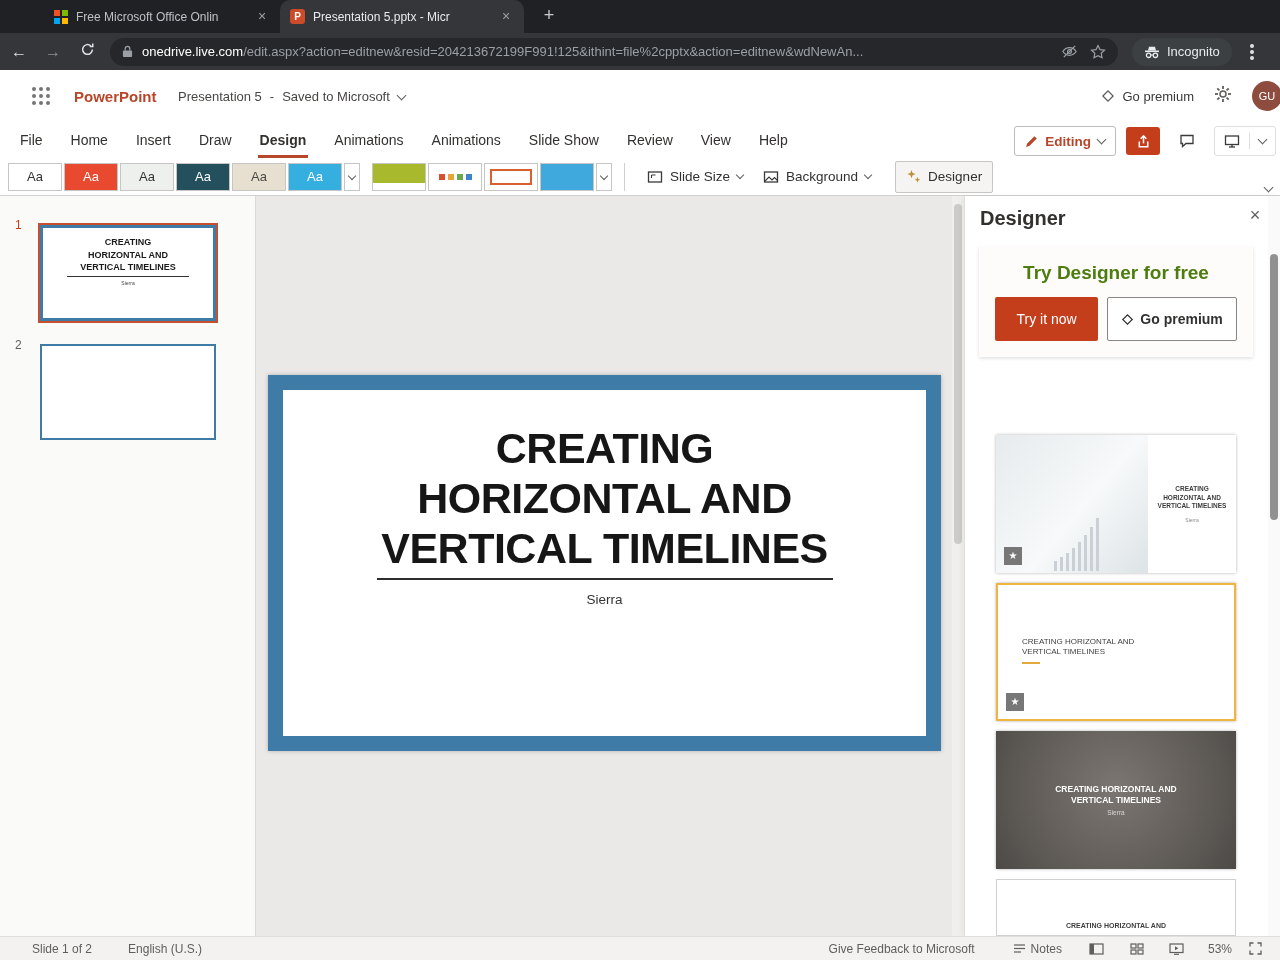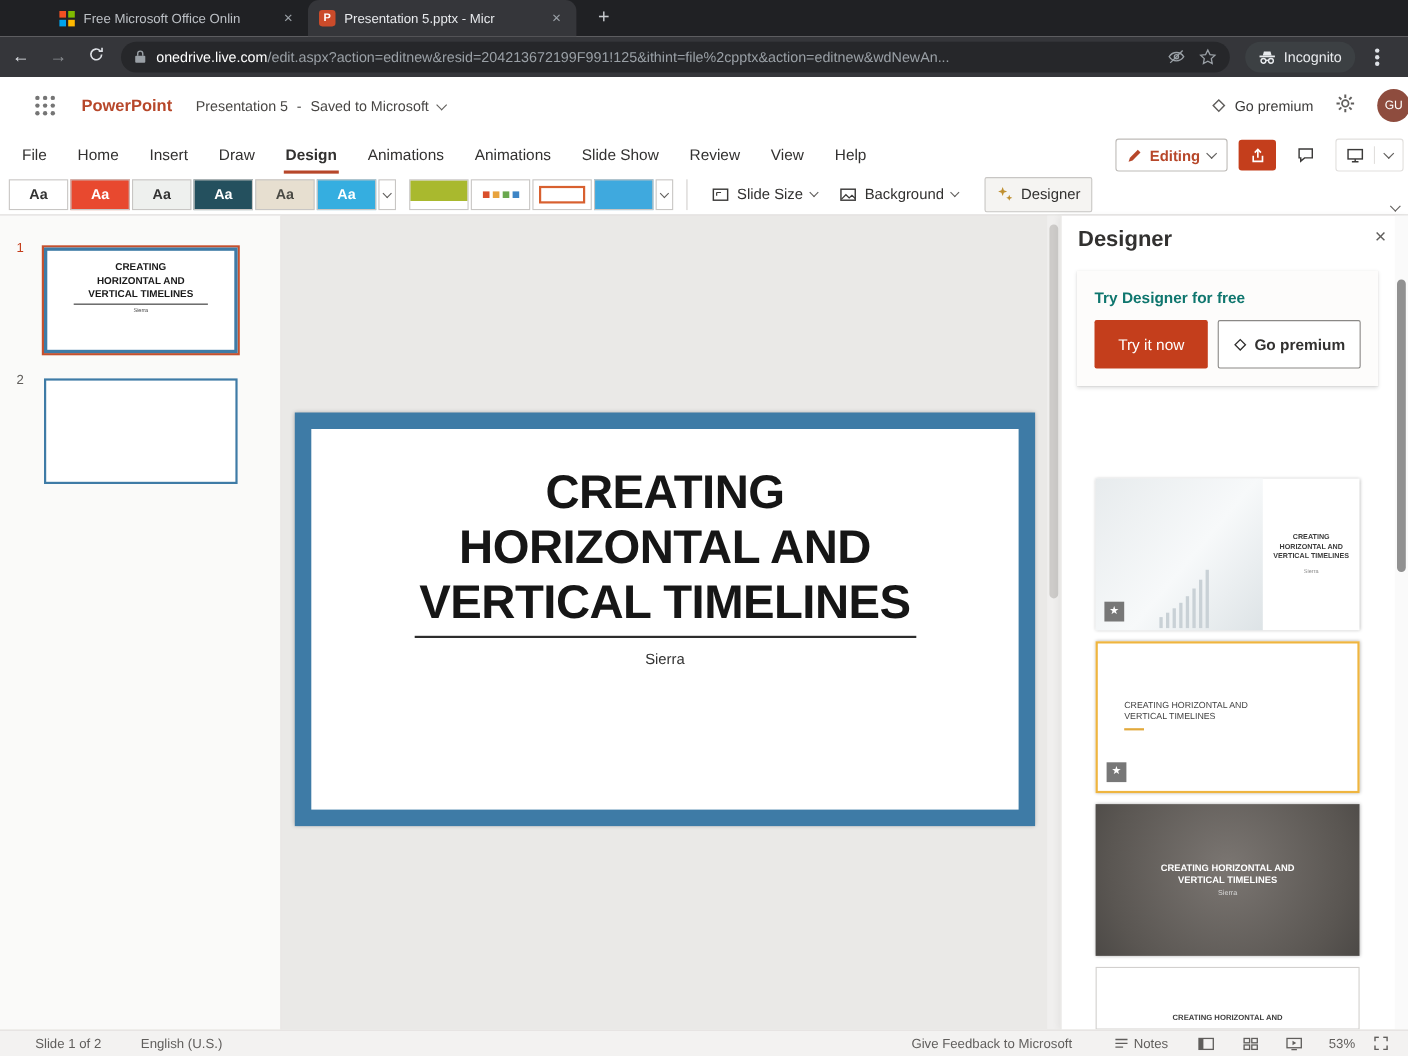--- a/index.html
+++ b/index.html
@@ -54,21 +54,21 @@
   #editing-btn .chev{color:#605e5c;}
   #share-btn{width:34px;height:28px;background:var(--accent,#c43e1c);border-radius:3px;display:flex;align-items:center;justify-content:center;}
   .ghost-btn{width:34px;height:28px;display:flex;align-items:center;justify-content:center;}
   #present-group{height:28px;border:1px solid #e1dfdd;border-radius:3px;display:flex;align-items:center;padding:0 9px;gap:9px;}
   #present-group .chev{color:#605e5c;}
   .mini-div{width:1px;height:16px;background:#e1dfdd;}
 
   
   #ribbon{position:absolute;left:0;top:158px;width:1280px;height:38px;background:#fff;border-bottom:1px solid #d2d0ce;display:flex;align-items:center;box-sizing:border-box;}
   #theme-gallery,#variant-gallery{display:flex;align-items:center;}
-  #theme-gallery{margin-left:8px;font-weight:bold;}
+  #theme-gallery{margin-left:8px;}
   #variant-gallery{margin-left:12px;}
   .swatch{width:54px;height:28px;border:1px solid #c8c6c4;margin-right:2px;position:relative;display:flex;align-items:center;justify-content:center;font-size:13px;overflow:hidden;box-sizing:border-box;}
   .t1{background:#fff;color:#333;}
   .t2{background:#e8492f;color:#fff;}
   .t3{background:#eef0ee;color:#333;}
   .t4{background:#24505e;color:#fff;}
   .t5{background:#e7dfd0;color:#4a4a44;}
   .t6{background:#35aee0;color:#fff;}
   .v1{background:linear-gradient(#a9b92e 0 72%,#fff 72%);}
   .v2{background:#fff;display:flex;gap:3px;align-items:center;justify-content:center;}
@@ -105,21 +105,21 @@
   #title-rule{width:456px;height:2px;background:#2d2d2d;margin:5px auto 0;}
   #slide-sub{margin-top:12px;font-size:13.5px;color:#333;}
   #canvas-scroll{position:absolute;right:0;top:0;width:12px;height:740px;background:#f0efee;}
   #canvas-scroll .thumb{position:absolute;left:2px;top:8px;width:8px;height:340px;background:#cdcbc9;border-radius:4px;}
 
   
   #designer-pane{position:absolute;left:964px;top:0;width:316px;height:740px;background:#fff;border-left:1px solid #e1dfdd;box-shadow:-2px 0 6px rgba(0,0,0,.05);box-sizing:border-box;overflow:hidden;}
   #pane-title{position:absolute;left:15px;top:11px;font-size:20px;font-weight:bold;color:#323130;}
   #pane-close{position:absolute;right:14px;top:8px;font-size:18px;color:#605e5c;width:22px;height:22px;text-align:center;line-height:22px;}
   #promo-card{position:absolute;left:14px;top:50px;width:274px;background:#fdfcfb;box-shadow:0 1.6px 3.6px rgba(0,0,0,.13),0 .3px .9px rgba(0,0,0,.11);padding:16px;box-sizing:border-box;}
-  #promo-card h3{margin:0;font-size:14px;color:#0f766e;}
+  #promo-card h3{margin:0;font-size:19px;color:#4d7c0f;text-align:center;}
   #promo-card p{margin:8px 0 0;font-size:13px;color:#323130;line-height:15.5px;}
   #promo-btns{display:flex;gap:9px;margin-top:13px;}
   #try-btn{width:104px;min-height:44px;background:var(--accent,#c43e1c);color:#fff;font-size:14px;font-weight:normal;display:flex;align-items:center;justify-content:center;text-align:center;border-radius:2px;padding:2px 14px;box-sizing:border-box;}
   #premium-btn{width:131px;min-height:44px;background:#fff;border:1px solid #8a8886;border-radius:2px;display:flex;align-items:center;justify-content:center;gap:6px;padding:2px 10px;box-sizing:border-box;font-size:14px;font-weight:bold;color:#323130;text-align:left;}
   .sug{position:absolute;left:31px;width:240px;height:138px;background:#fff;box-shadow:0 0 3px rgba(0,0,0,.3);box-sizing:border-box;}
   #sug1{top:239px;display:flex;}
   #sug1 .img{width:152px;height:100%;background:linear-gradient(130deg,#e7ebed 0%,#f7f9fa 55%,#dde3e6 100%);position:relative;}
   #sug1 .txt{flex:1;display:flex;flex-direction:column;align-items:center;justify-content:center;padding:0 8px;text-align:center;}
   #sug1 .t{font-size:6.5px;font-weight:bold;color:#3c3c3c;line-height:8.5px;}
   #sug1 .s{font-size:5px;color:#8a8a8a;margin-top:6px;}

